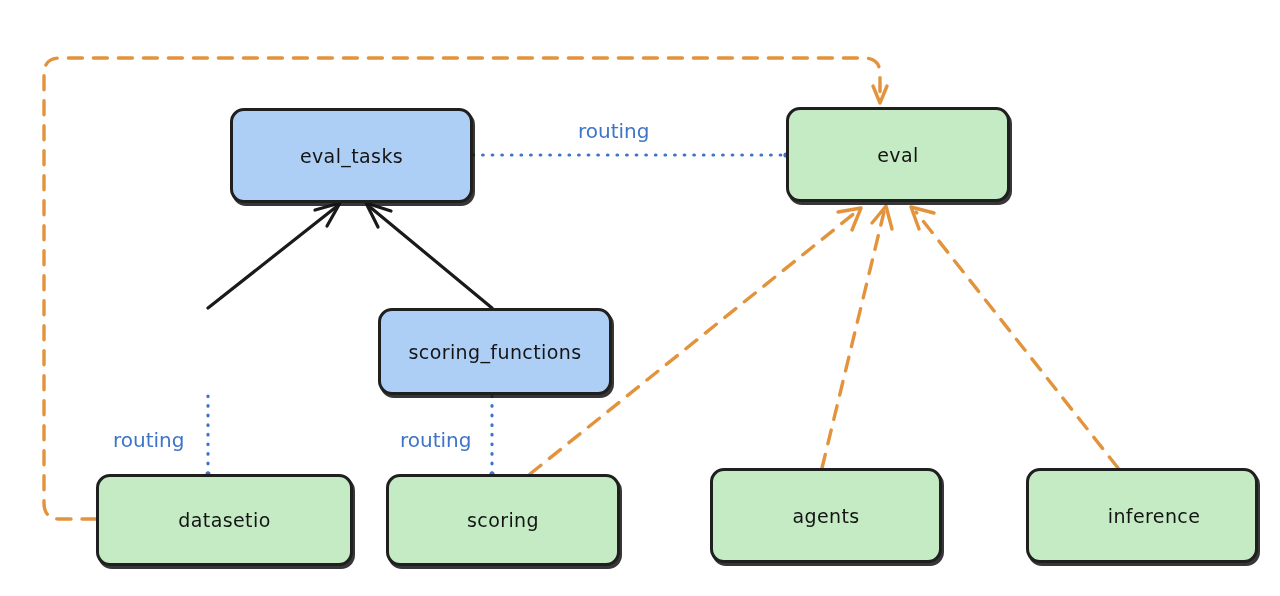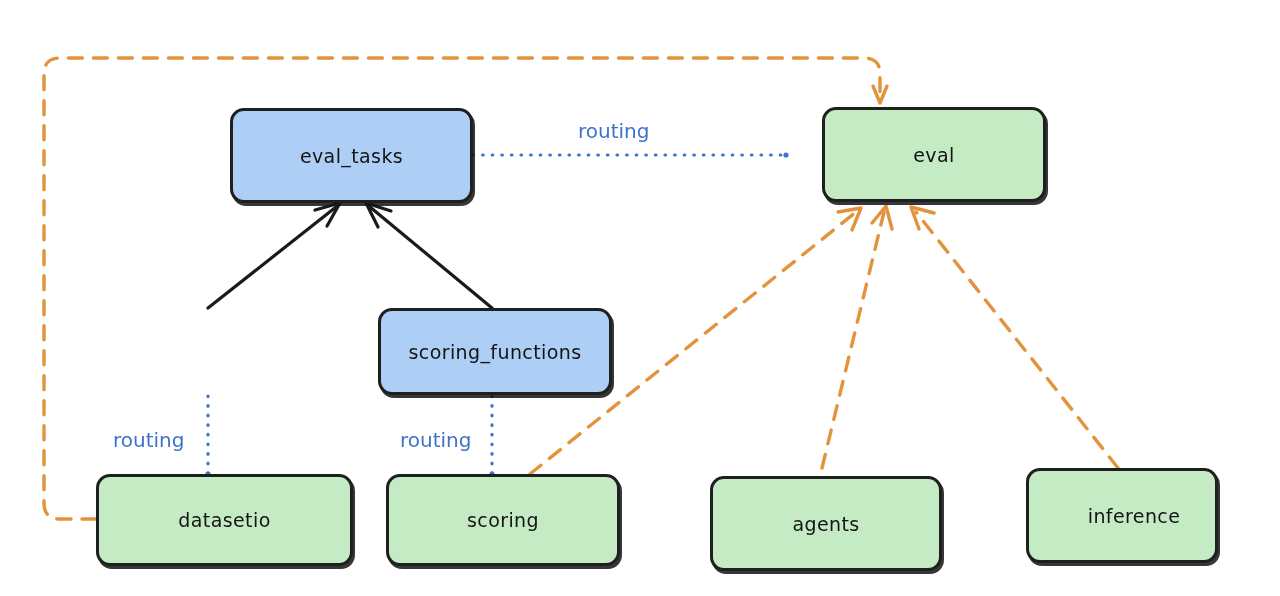--- a/index.html
+++ b/index.html
@@ -104,42 +104,42 @@
     <g>
       <path d="M 1118,468 L 916,212" fill="none" stroke="#e2933c" stroke-width="3.4" stroke-linecap="round" stroke-dasharray="14 11"></path>
       <path d="M 911,207 L 919,229 M 911,207 L 934,213" fill="none" stroke="#e2933c" stroke-width="3.4" stroke-linecap="round" stroke-linejoin="round"></path>
     </g>
   </svg>
 
   <div class="node blue" style="left:230px; top:108px; width:243px; height:95px;">
     <span class="label">eval_tasks</span>
   </div>
 
-  <div class="node green" style="left:786px; top:107px; width:224px; height:95px;margin-left:36px;">
+  <div class="node green" style="left:786px; top:107px; width:224px; height:95px;">
     <span class="label">eval</span>
   </div>
 
 
   <div class="node blue" style="left:378px; top:308px; width:234px; height:87px;">
     <span class="label">scoring_functions</span>
   </div>
 
   <div class="node green" style="left:96px; top:474px; width:257px; height:92px;">
     <span class="label">datasetio</span>
   </div>
 
   <div class="node green" style="left:386px; top:474px; width:234px; height:92px;">
     <span class="label">scoring</span>
   </div>
 
-  <div class="node green" style="left:710px; top:468px; width:232px; height:95px;margin-top:8px;">
+  <div class="node green" style="left:710px; top:468px; width:232px; height:95px;">
     <span class="label">agents</span>
   </div>
 
-  <div class="node green" style="left:1026px; top:468px; width:192px; height:95px;padding-left:24px;">
+  <div class="node green" style="left:1026px; top:468px; width:232px; height:95px;padding-left:24px;">
     <span class="label">inference</span>
   </div>
 
   <div class="edge-label" style="left:578px; top:119px;">routing</div>
 
   <div class="edge-label" style="left:113px; top:428px;">routing</div>
 
   <div class="edge-label" style="left:400px; top:428px;">routing</div>
 
 </div>

